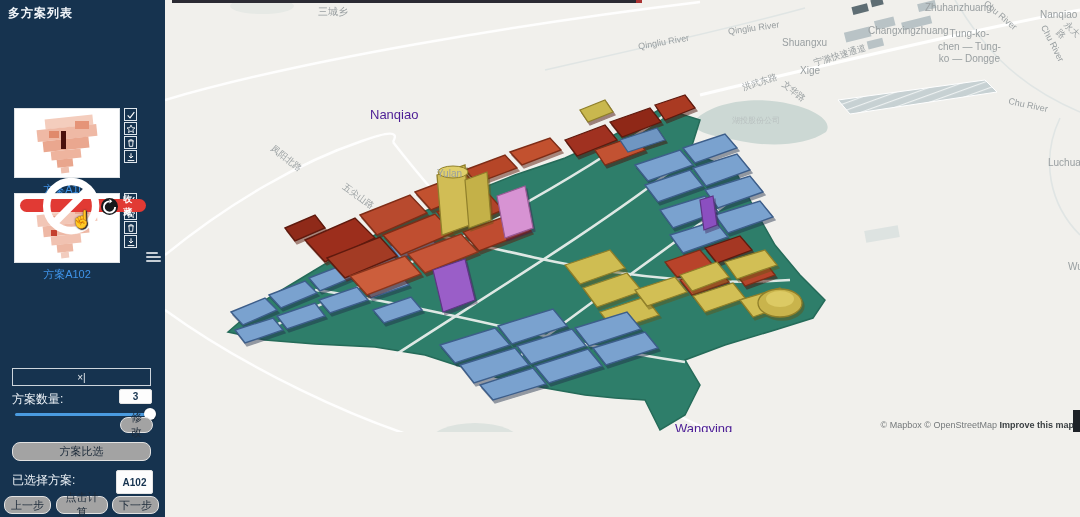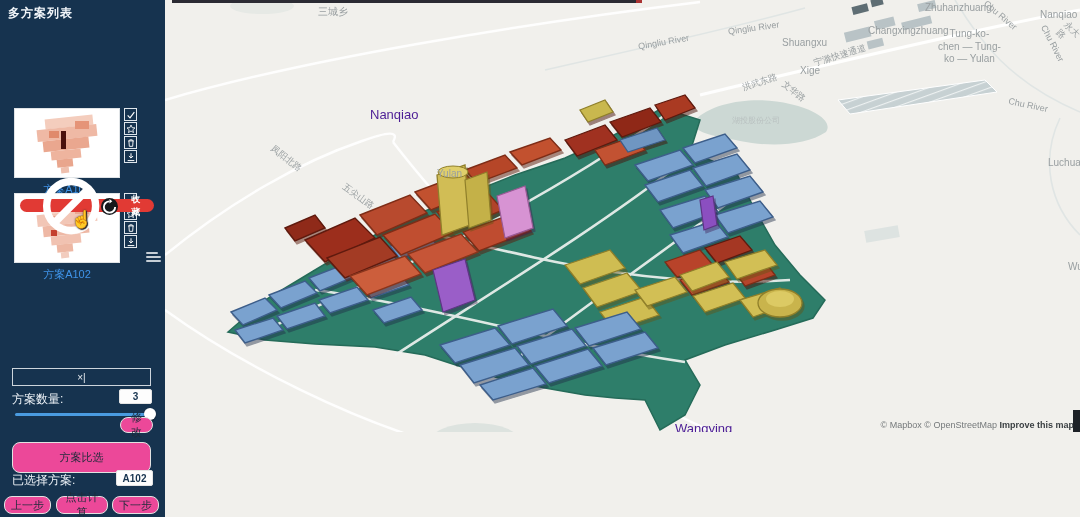--- a/index.html
+++ b/index.html
@@ -10,39 +10,39 @@
   .sidebar{position:absolute;left:0;top:0;width:165px;height:517px;background:#16334f;z-index:30;}
   .sb-title{position:absolute;left:8px;top:5px;font-size:12px;font-weight:bold;color:#f2f6fa;letter-spacing:1px;}
   .card{position:absolute;left:0;width:165px;}
   .thumb{position:absolute;left:14px;top:0;width:106px;height:70px;background:#fff;border:1px solid #dfe3e6;cursor:pointer;}
   .thumb svg{display:block;width:104px;height:68px;}
   .scheme-label{position:absolute;left:14px;width:106px;text-align:center;font-size:11px;color:#3f93e8;}
   .icon-col{position:absolute;left:124px;top:0;display:flex;flex-direction:column;gap:1px;}
   .sq{width:13px;height:13px;border:1px solid #dfe6ec;display:flex;align-items:center;justify-content:center;cursor:pointer;}
   .sq svg{width:10px;height:10px;}
   .badge{position:absolute;left:5px;top:5px;height:13px;padding:0 6px 0 3px;background:#e13a34;border-radius:8px;
-         display:flex;align-items:center;gap:12px;color:#fff;font-size:9px;font-weight:bold;z-index:3;}
+         display:flex;align-items:center;gap:4px;color:#fff;font-size:9px;font-weight:bold;z-index:3;}
   .refresh{position:absolute;left:86px;top:4px;width:17px;height:17px;border-radius:50%;background:#17191c;z-index:3;
            display:flex;align-items:center;justify-content:center;}
   .cursor-hand{position:absolute;left:56px;top:15px;z-index:4;font-size:17px;color:#fafafa;
                text-shadow:0 0 2px #333,1px 1px 1px #222;}
   .handle{position:absolute;left:146px;top:246px;width:16px;height:22px;display:flex;flex-direction:column;gap:2px;
           justify-content:center;cursor:pointer;}
   .handle i{display:block;height:2px;background:#c6cfd6;border-radius:1px;}
   .handle i:nth-child(1){width:12px;}.handle i:nth-child(2){width:15px;}.handle i:nth-child(3){width:15px;}
   
   .collapse-btn{position:absolute;left:12px;top:368px;width:139px;height:18px;background:transparent;
       border:1px solid #cdd5dc;color:#e8edf2;font-size:10px;text-align:center;line-height:16px;cursor:pointer;}
   .ctl-label{position:absolute;color:#eef3f8;font-size:12px;}
   .val-box{position:absolute;background:#fdfdfd;color:#16334f;font-size:10px;font-weight:bold;
       text-align:center;border-radius:2px;border:1px solid #e4e4e4;display:flex;align-items:center;justify-content:center;}
   .slider{position:absolute;left:15px;top:408px;width:140px;height:12px;cursor:pointer;}
   .slider .track{position:absolute;left:0;top:5px;width:100%;height:3px;background:#4a9be0;border-radius:2px;}
   .slider .knob{position:absolute;left:129px;top:0;width:12px;height:12px;border-radius:50%;background:#fff;box-shadow:0 1px 2px rgba(0,0,0,.4);}
-  .wbtn{position:absolute;background:#ec4899;color:#1d2b3a;font-size:11px;border:1px solid #e2e2e2;
+  .wbtn{position:absolute;background:#a3a3a3;color:#1d2b3a;font-size:11px;border:1px solid #e2e2e2;
         border-radius:8px;display:flex;align-items:center;justify-content:center;cursor:pointer;}
   
   .map{position:absolute;left:165px;top:0;width:915px;height:432px;background:#f1f0ec;overflow:hidden;}
   .map svg.base{position:absolute;left:0;top:0;}
   .mlabel{position:absolute;color:#999fa1;font-size:10px;white-space:pre-line;line-height:1.25;pointer-events:none;}
   .mlabel.big{font-size:13px;color:#4c1d95;}
   .mlabel.tiny{font-size:8px;color:#b9c1c0;}
   .topstrip{position:absolute;left:172px;top:0;width:470px;height:3px;background:#2b2b33;z-index:5;}
   .topstrip i{position:absolute;right:0;top:0;width:6px;height:3px;background:#a33;display:block;}
   .attrib{position:absolute;right:6px;bottom:2px;font-size:9px;color:#75797b;z-index:6;white-space:nowrap;}
@@ -210,21 +210,21 @@
       </g>
     </svg>
 
     <div class="mlabel" style="left:153px;top:6px">三城乡</div>
     <div class="mlabel big" style="left:205px;top:107px">Nanqiao</div>
     <div class="mlabel" style="left:760px;top:2px">Zhuhanzhuang</div>
     <div class="mlabel" style="left:875px;top:9px">Nanqiao</div>
     <div class="mlabel" style="left:703px;top:25px">Changxingzhuang</div>
     <div class="mlabel" style="left:773px;top:28px;text-align:center">Tung-ko-
 chen — Tung-
-ko — Yulan</div>
+ko — Dongge</div>
     <div class="mlabel" style="left:815px;top:10px;transform:rotate(40deg);font-size:9px">Chu River</div>
     <div class="mlabel" style="left:867px;top:38px;transform:rotate(63deg);font-size:9px">Chu River</div>
     <div class="mlabel" style="left:843px;top:100px;transform:rotate(12deg);font-size:9px">Chu River</div>
     <div class="mlabel" style="left:893px;top:24px;transform:rotate(45deg);font-size:9px">永大路</div>
     <div class="mlabel" style="left:648px;top:50px;transform:rotate(-17deg);font-size:9px">宁滁快速通道</div>
     <div class="mlabel" style="left:473px;top:37px;transform:rotate(-10deg);font-size:9px">Qingliu River</div>
     <div class="mlabel" style="left:563px;top:23px;transform:rotate(-8deg);font-size:9px">Qingliu River</div>
     <div class="mlabel" style="left:617px;top:37px">Shuangxu</div>
     <div class="mlabel" style="left:635px;top:65px">Xige</div>
     <div class="mlabel" style="left:577px;top:77px;transform:rotate(-18deg);font-size:9px">洪武东路</div>
@@ -352,23 +352,23 @@
 
     <div class="ctl-label" style="left:12px;top:391px">方案数量:</div>
     <div class="val-box" style="left:119px;top:389px;width:33px;height:15px">3</div>
 
     <div class="slider">
       <div class="track"></div>
       <div class="knob"></div>
     </div>
 
     <button class="wbtn" style="left:120px;top:417px;width:33px;height:16px">修 改</button>
-    <button class="wbtn" style="left:12px;top:442px;width:139px;height:31px">方案比选</button>
+    <button class="wbtn" style="left:12px;top:442px;width:139px;height:19px">方案比选</button>
 
     <div class="ctl-label" style="left:12px;top:472px">已选择方案:</div>
-    <div class="val-box" style="left:116px;top:470px;width:37px;height:16px">A102</div>
+    <div class="val-box" style="left:116px;top:470px;width:37px;height:24px">A102</div>
 
     <button class="wbtn" style="left:4px;top:496px;width:47px;height:18px">上一步</button>
     <button class="wbtn" style="left:56px;top:496px;width:52px;height:18px">点击计算</button>
     <button class="wbtn" style="left:112px;top:496px;width:47px;height:18px">下一步</button>
   </div>
 
 </div>
 
 </body></html>

